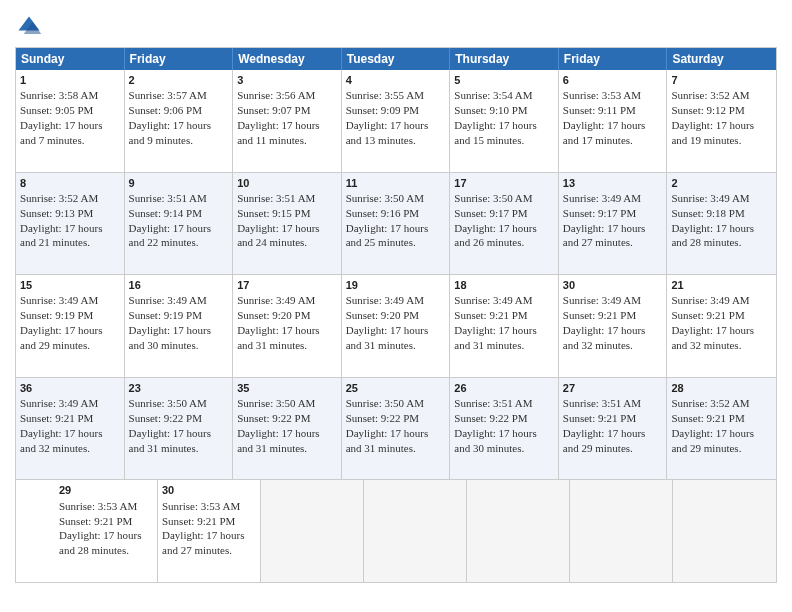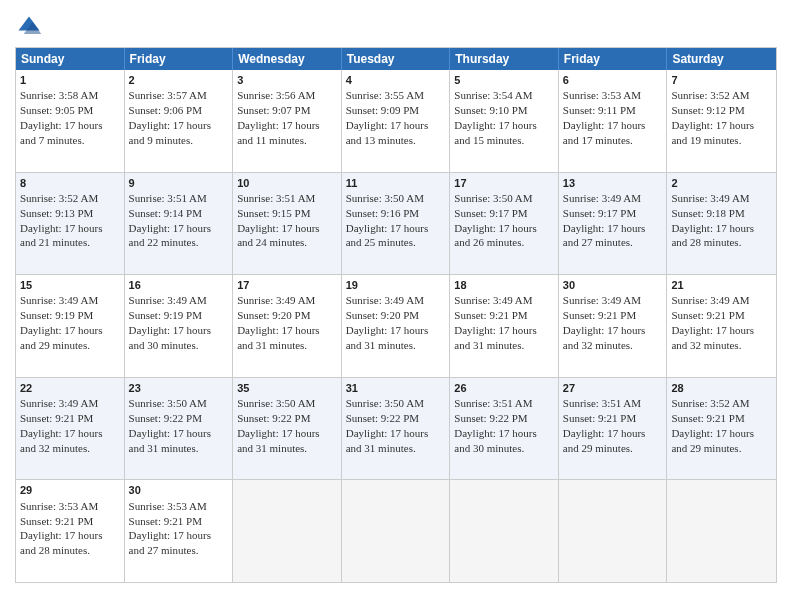--- a/index.html
+++ b/index.html
@@ -88,20 +88,21 @@
       flex-direction: column;
     }
     .cal-row {
       display: grid;
       grid-template-columns: repeat(7, 1fr);
       flex: 1;
       border-bottom: 1px solid #ccc;
     }
     .cal-row:last-child {
       border-bottom: none;
+      margin-left: 39px;
     }
     .cal-cell {
       border-right: 1px solid #ccc;
       padding: 3px 4px;
       font-size: 9px;
       line-height: 1.3;
       vertical-align: top;
       background: #fff;
     }
     .cal-cell:last-child {
@@ -244,33 +245,33 @@
             <span class="day-num">30</span>
             <div class="cell-text">Sunrise: 3:49 AM<br>Sunset: 9:21 PM<br>Daylight: 17 hours<br>and 32 minutes.</div>
           </div>
           <div class="cal-cell">
             <span class="day-num">21</span>
             <div class="cell-text">Sunrise: 3:49 AM<br>Sunset: 9:21 PM<br>Daylight: 17 hours<br>and 32 minutes.</div>
           </div>
         </div>
         <div class="cal-row">
           <div class="cal-cell shaded">
-            <span class="day-num">22</span>
+            <span class="day-num">36</span>
             <div class="cell-text">Sunrise: 3:49 AM<br>Sunset: 9:21 PM<br>Daylight: 17 hours<br>and 32 minutes.</div>
           </div>
           <div class="cal-cell shaded">
             <span class="day-num">23</span>
             <div class="cell-text">Sunrise: 3:50 AM<br>Sunset: 9:22 PM<br>Daylight: 17 hours<br>and 31 minutes.</div>
           </div>
           <div class="cal-cell shaded">
             <span class="day-num">35</span>
             <div class="cell-text">Sunrise: 3:50 AM<br>Sunset: 9:22 PM<br>Daylight: 17 hours<br>and 31 minutes.</div>
           </div>
           <div class="cal-cell shaded">
-            <span class="day-num">31</span>
+            <span class="day-num">25</span>
             <div class="cell-text">Sunrise: 3:50 AM<br>Sunset: 9:22 PM<br>Daylight: 17 hours<br>and 31 minutes.</div>
           </div>
           <div class="cal-cell shaded">
             <span class="day-num">26</span>
             <div class="cell-text">Sunrise: 3:51 AM<br>Sunset: 9:22 PM<br>Daylight: 17 hours<br>and 30 minutes.</div>
           </div>
           <div class="cal-cell shaded">
             <span class="day-num">27</span>
             <div class="cell-text">Sunrise: 3:51 AM<br>Sunset: 9:21 PM<br>Daylight: 17 hours<br>and 29 minutes.</div>
           </div>

